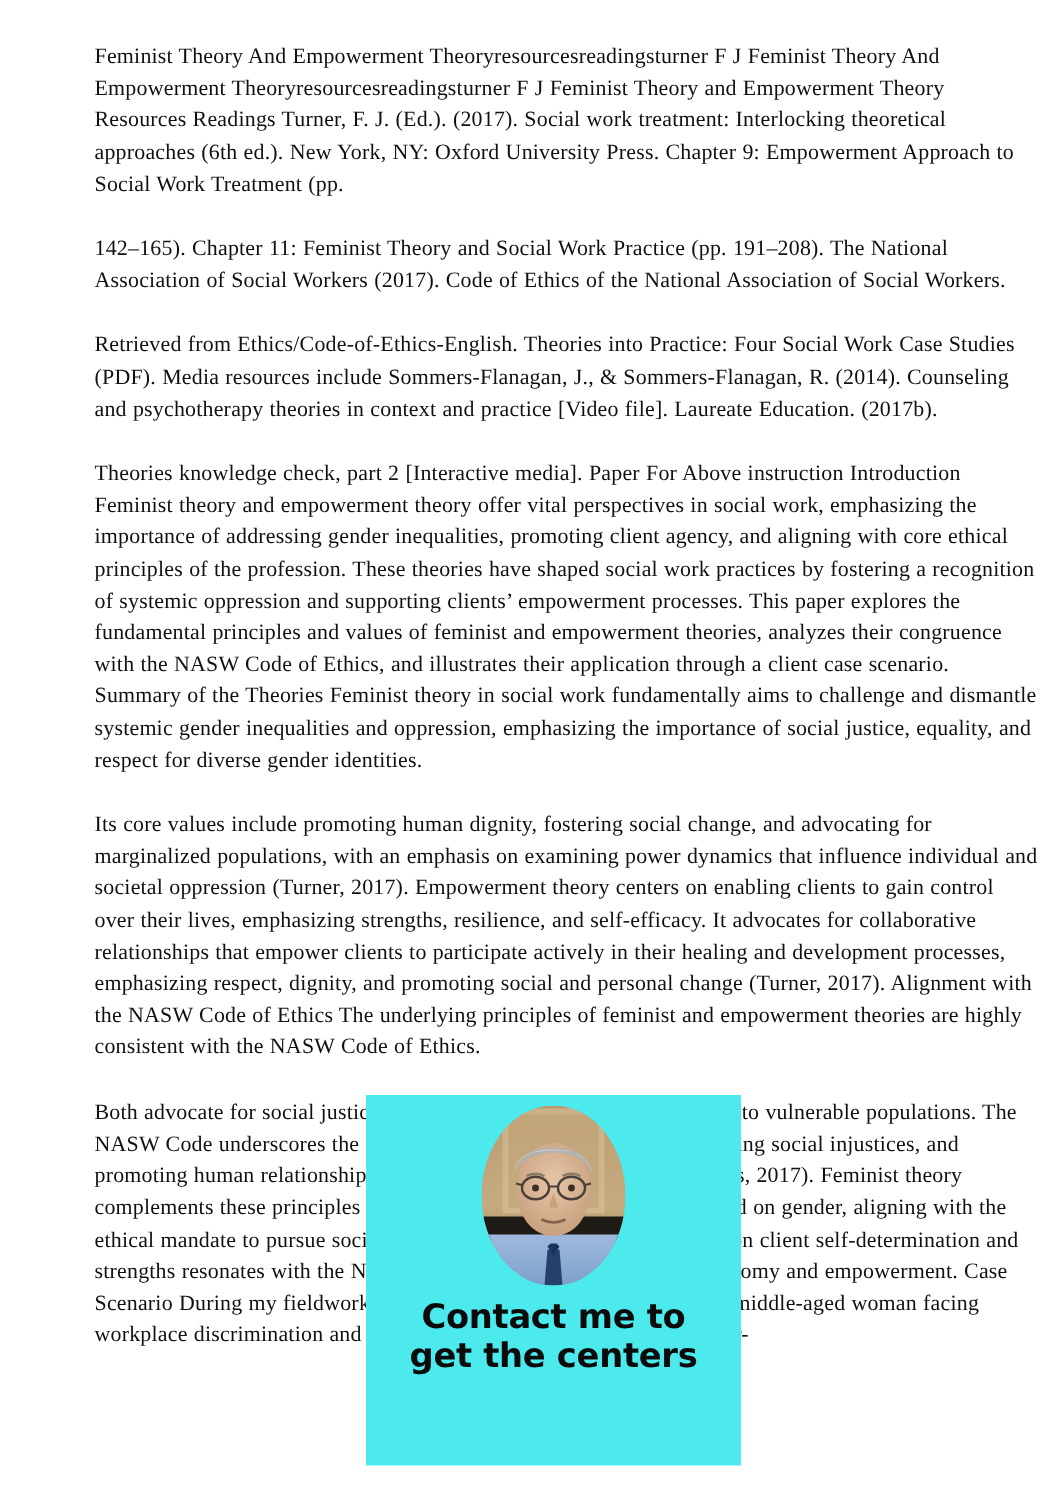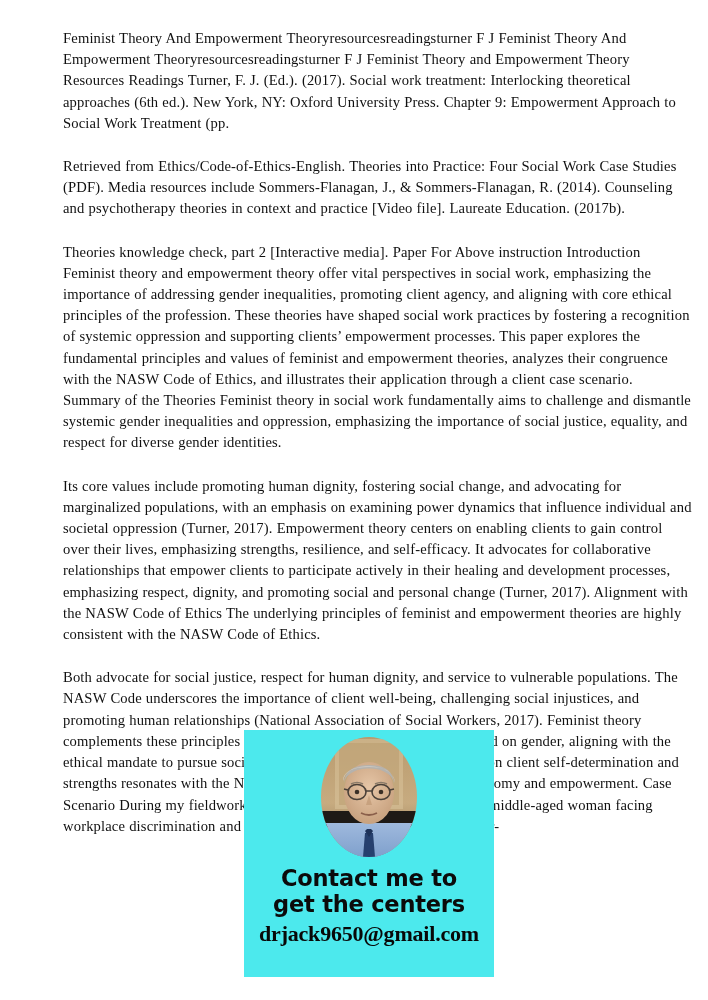--- a/index.html
+++ b/index.html
@@ -103,20 +103,21 @@
     letter-spacing: -0.2px;
   }
 </style>
 </head>
 <body>
 
 <div id="document-page">
 
   <div id="document-body">
     <p class="doc-paragraph">Feminist Theory And Empowerment Theoryresourcesreadingsturner F J Feminist Theory And Empowerment Theoryresourcesreadingsturner F J Feminist Theory and Empowerment Theory Resources Readings Turner, F. J. (Ed.). (2017). Social work treatment: Interlocking theoretical approaches (6th ed.). New York, NY: Oxford University Press. Chapter 9: Empowerment Approach to Social Work Treatment (pp.</p>
+    <p class="doc-paragraph">142–165). Chapter 11: Feminist Theory and Social Work Practice (pp. 191–208). The National Association of Social Workers (2017). Code of Ethics of the National Association of Social Workers.</p>
     <p class="doc-paragraph">Retrieved from Ethics/Code-of-Ethics-English. Theories into Practice: Four Social Work Case Studies (PDF). Media resources include Sommers-Flanagan, J., &amp; Sommers-Flanagan, R. (2014). Counseling and psychotherapy theories in context and practice [Video file]. Laureate Education. (2017b).</p>
     <p class="doc-paragraph">Theories knowledge check, part 2 [Interactive media]. Paper For Above instruction Introduction Feminist theory and empowerment theory offer vital perspectives in social work, emphasizing the importance of addressing gender inequalities, promoting client agency, and aligning with core ethical principles of the profession. These theories have shaped social work practices by fostering a recognition of systemic oppression and supporting clients’ empowerment processes. This paper explores the fundamental principles and values of feminist and empowerment theories, analyzes their congruence with the NASW Code of Ethics, and illustrates their application through a client case scenario. Summary of the Theories Feminist theory in social work fundamentally aims to challenge and dismantle systemic gender inequalities and oppression, emphasizing the importance of social justice, equality, and respect for diverse gender identities.</p>
     <p class="doc-paragraph">Its core values include promoting human dignity, fostering social change, and advocating for marginalized populations, with an emphasis on examining power dynamics that influence individual and societal oppression (Turner, 2017). Empowerment theory centers on enabling clients to gain control over their lives, emphasizing strengths, resilience, and self-efficacy. It advocates for collaborative relationships that empower clients to participate actively in their healing and development processes, emphasizing respect, dignity, and promoting social and personal change (Turner, 2017). Alignment with the NASW Code of Ethics The underlying principles of feminist and empowerment theories are highly consistent with the NASW Code of Ethics.</p>
     <p class="doc-paragraph">Both advocate for social justice, respect for human dignity, and service to vulnerable populations. The NASW Code underscores the importance of client well-being, challenging social injustices, and promoting human relationships (National Association of Social Workers, 2017). Feminist theory complements these principles by spotlighting systemic oppression based on gender, aligning with the ethical mandate to pursue social justice. Empowerment theory’s focus on client self-determination and strengths resonates with the NASW’s directives to promote client autonomy and empowerment. Case Scenario During my fieldwork, I worked with a client named Maria, a middle-aged woman facing workplace discrimination and emotional distress stemming from gender-</p>
   </div>
 
   <div id="promo-card">
 
     <div id="promo-avatar">
       <svg viewBox="0 0 96 120" preserveAspectRatio="xMidYMid slice" aria-hidden="true">
@@ -156,17 +157,16 @@
         <ellipse cx="60" cy="55" rx="2.3" ry="2.3" fill="#3a2f26"></ellipse>
         <path d="M30 47 Q36 44 42 47" stroke="#8a7a68" stroke-width="1.6" fill="none"></path>
         <path d="M54 47 Q60 44 66 47" stroke="#8a7a68" stroke-width="1.6" fill="none"></path>
         <path d="M48 58 L45 68 L51 68 Z" fill="#b8906c" opacity="0.55"></path>
         <path d="M40 76 Q48 80 56 76" stroke="#8a5f4a" stroke-width="1.8" fill="none"></path>
       </svg>
     </div>
 
     <div class="promo-headline" id="promo-headline-1">Contact me to</div>
     <div class="promo-headline" id="promo-headline-2">get the centers</div>
-    <div id="promo-email">drjack9650@gmail.com</div>
 
   </div>
 
 </div>
 
 </body></html>

